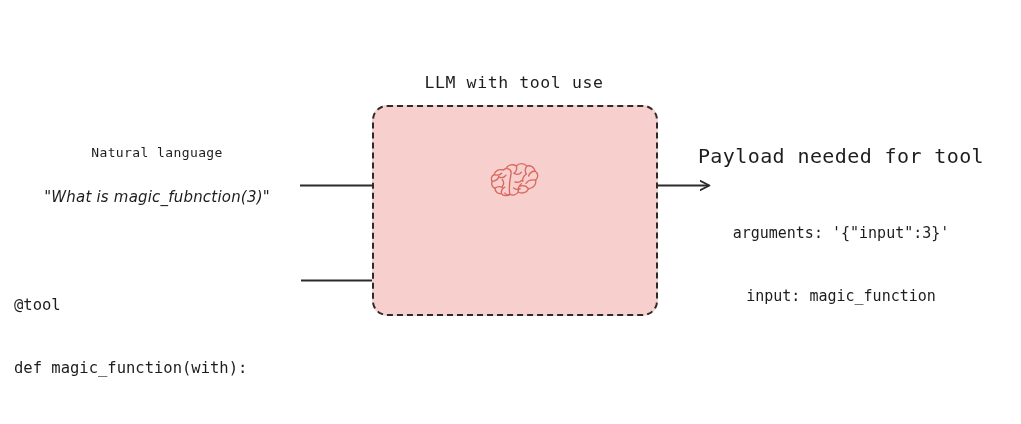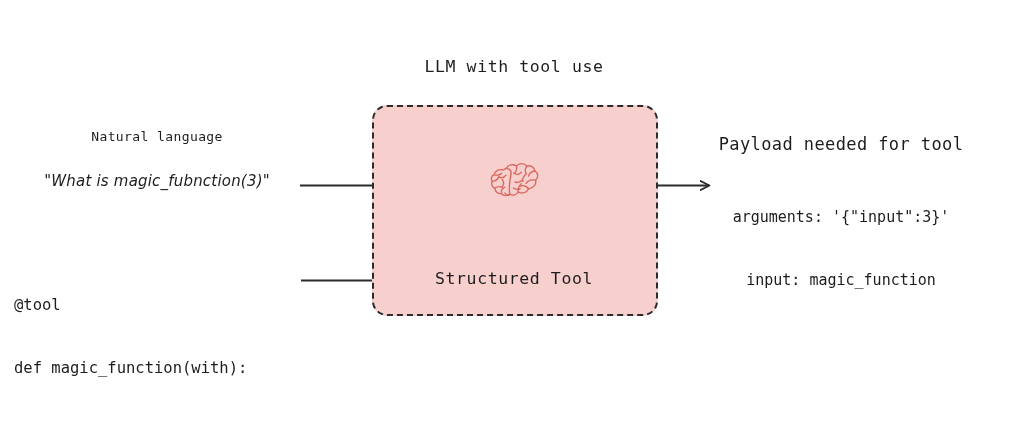--- a/index.html
+++ b/index.html
@@ -25,21 +25,21 @@
     white-space: pre;
   }
   .hand {
     font-family: "DejaVu Sans", "Liberation Sans", sans-serif;
     color: #1d1d1d;
     white-space: pre;
     font-style: italic;
     letter-spacing: .2px;
   }
   .abs { position: absolute; }
-  .ctr { transform: translateX(-50%); text-align: center; }
+  .ctr { transform: translateX(-50%); text-align: center; margin-top: 16px; }
 
   
   #diagram-title {
     left: 514px;
     top: 57px;
     font-size: 16.5px;
     letter-spacing: .6px;
   }
 
   
@@ -91,22 +91,22 @@
     left: 14px;
     top: 253px;
     font-size: 15.5px;
     line-height: 21px;
   }
   #tool-code div { white-space: pre; }
 
   
   #payload-heading {
     left: 841px;
-    top: 134px;
-    font-size: 17px;
+    top: 128px;
+    font-size: 20px;
     letter-spacing: .4px;
   }
   #payload-body {
     left: 841px;
     top: 165px;
     font-size: 15px;
     line-height: 21px;
   }
   #payload-body div { white-space: pre; }
 
@@ -182,21 +182,20 @@
         <path d="M25.0,13.2 C27.8,15.0 30.4,14.6 32.4,12.2"></path>
         <path d="M37.2,14.0 C34.6,15.8 33.4,18.4 33.8,21.4"></path>
         <path d="M26.0,22.0 C28.8,22.8 31.2,22.2 33.0,20.2"></path>
         <path d="M24.6,28.0 C26.6,29.6 29.0,29.8 31.2,28.6"></path>
 
         <path d="M15.8,33.0 C17.0,35.0 18.8,35.6 20.7,34.6"></path>
       </g>
     </svg>
   </div>
 
-  <div class="abs ctr mono" id="structured-tool-label">Structured Tool</div>
 
   <div class="abs ctr mono" id="natural-language-heading">Natural language</div>
 
   <div class="abs ctr hand" id="nl-query">"What is magic_fubnction(3)"</div>
 
   <div class="abs mono" id="tool-code">
     <div>@tool</div>
     <div>def magic_function(with):</div>
     <div>    return input + 2</div>
   </div>

